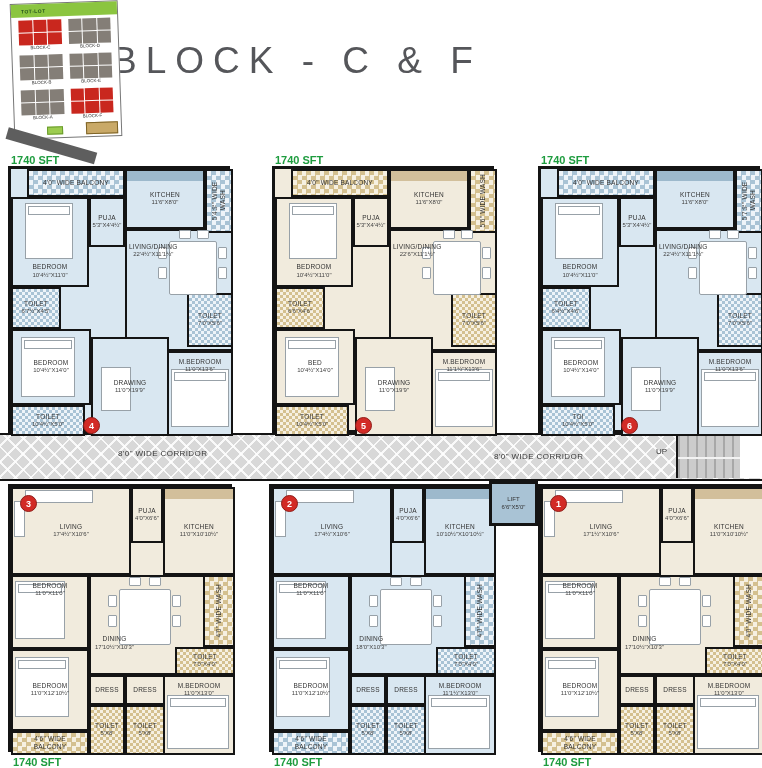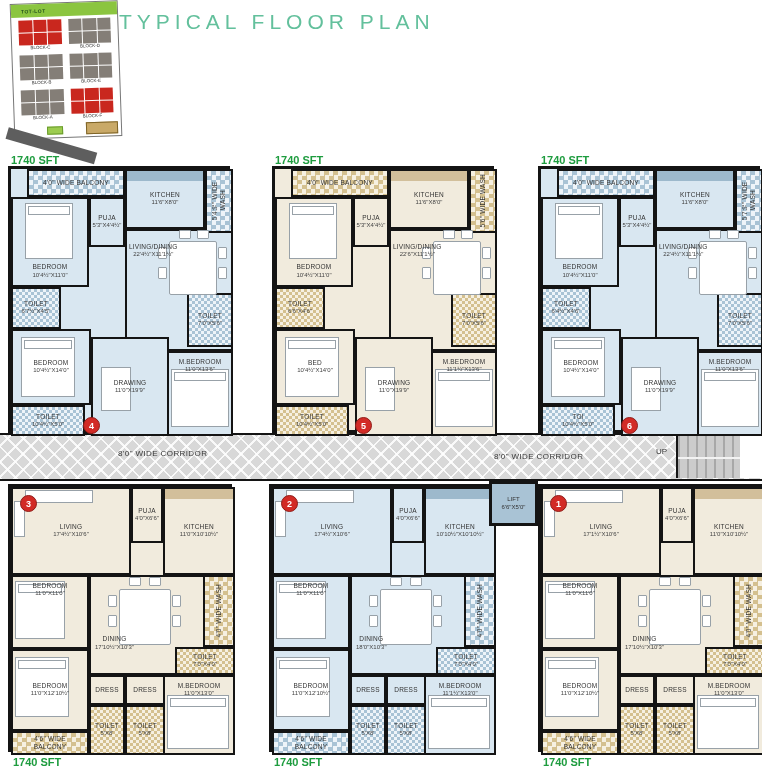--- a/index.html
+++ b/index.html
@@ -66,21 +66,21 @@
   .lift{position:absolute;left:489px;top:481px;width:49px;height:45px;background:#a9c3d5;border:3px solid #141414;
         box-sizing:border-box;display:flex;flex-direction:column;align-items:center;justify-content:center;z-index:4;
         font-size:6px;color:#333;text-align:center;line-height:1.3;}
 </style>
 </head>
 <body>
 
 <div id="stage">
 
   <div class="bullet"></div>
-  <div class="subtitle">TYPICAL FLOOR PLAN</div>
+  <div class="title">BLOCK - C &amp; F</div>
 
   <div class="keyplan">
     <div class="kp-totlot">
       <span>TOT-LOT</span>
     </div>
     <div class="kp-grid">
       <div class="kp-group hl">
         <div class="kp-cells">
             <div class="kp-cell"></div>
             <div class="kp-cell"></div>

